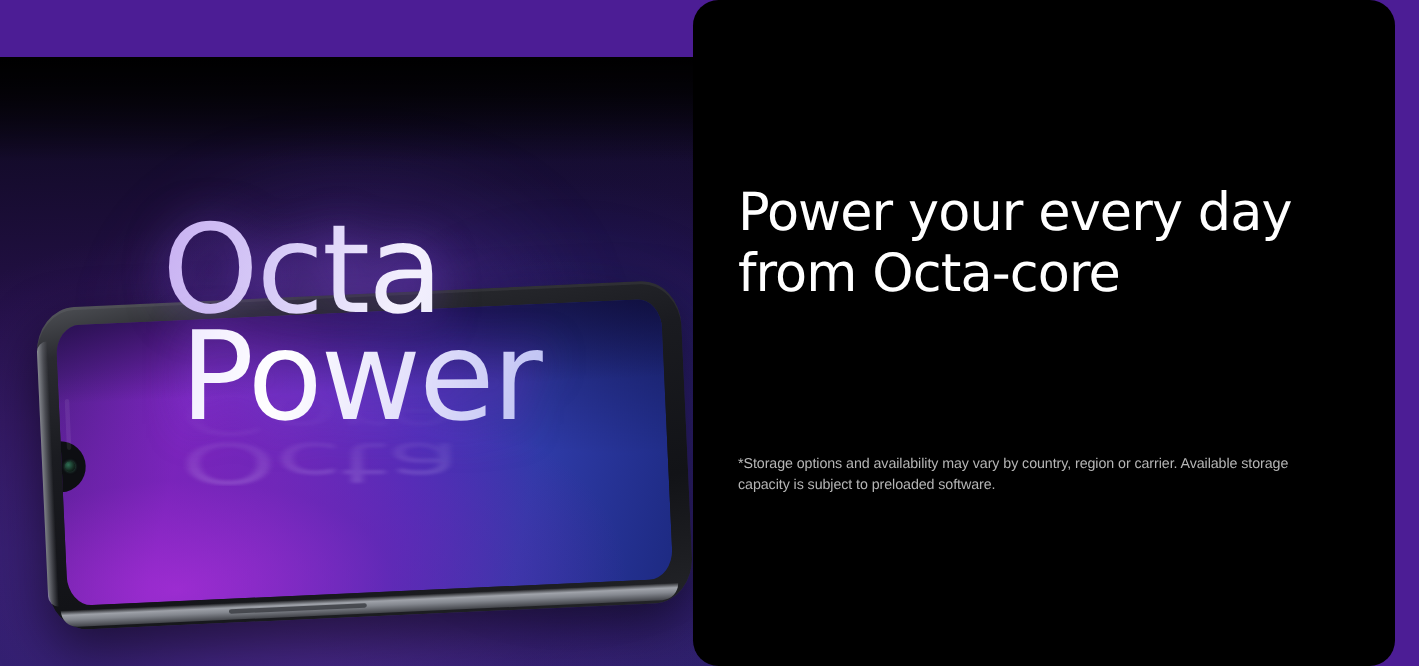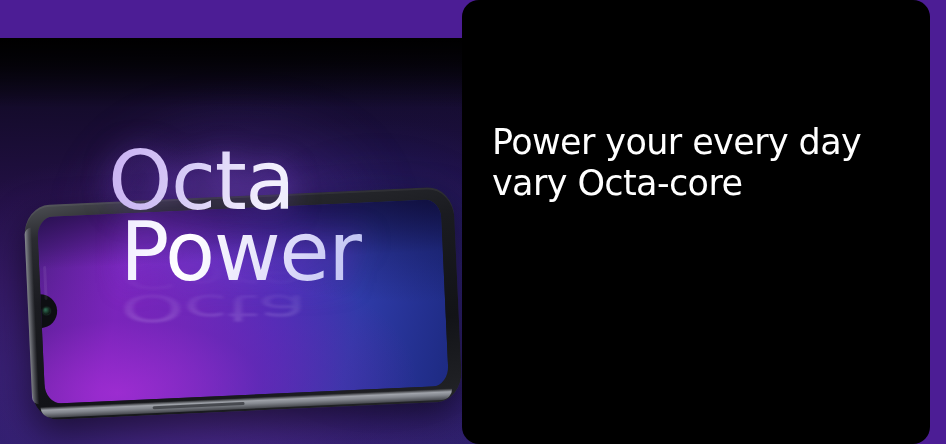--- a/index.html
+++ b/index.html
@@ -305,19 +305,20 @@
 
     <div class="hero-type">
       <span class="hero-line line1">Octa</span>
       <span class="hero-line line2">Power</span>
     </div>
   </div>
 
   <div class="copy-panel">
     <h2 class="headline">
       <span>Power your every day</span>
-      <span>vary Octa-core</span>
+      <span>from Octa-core</span>
     </h2>
 
 
+    <p class="disclaimer">*Storage options and availability may vary by country, region or carrier. Available storage capacity is subject to preloaded software.</p>
   </div>
 
 </div>
 
 </body></html>

